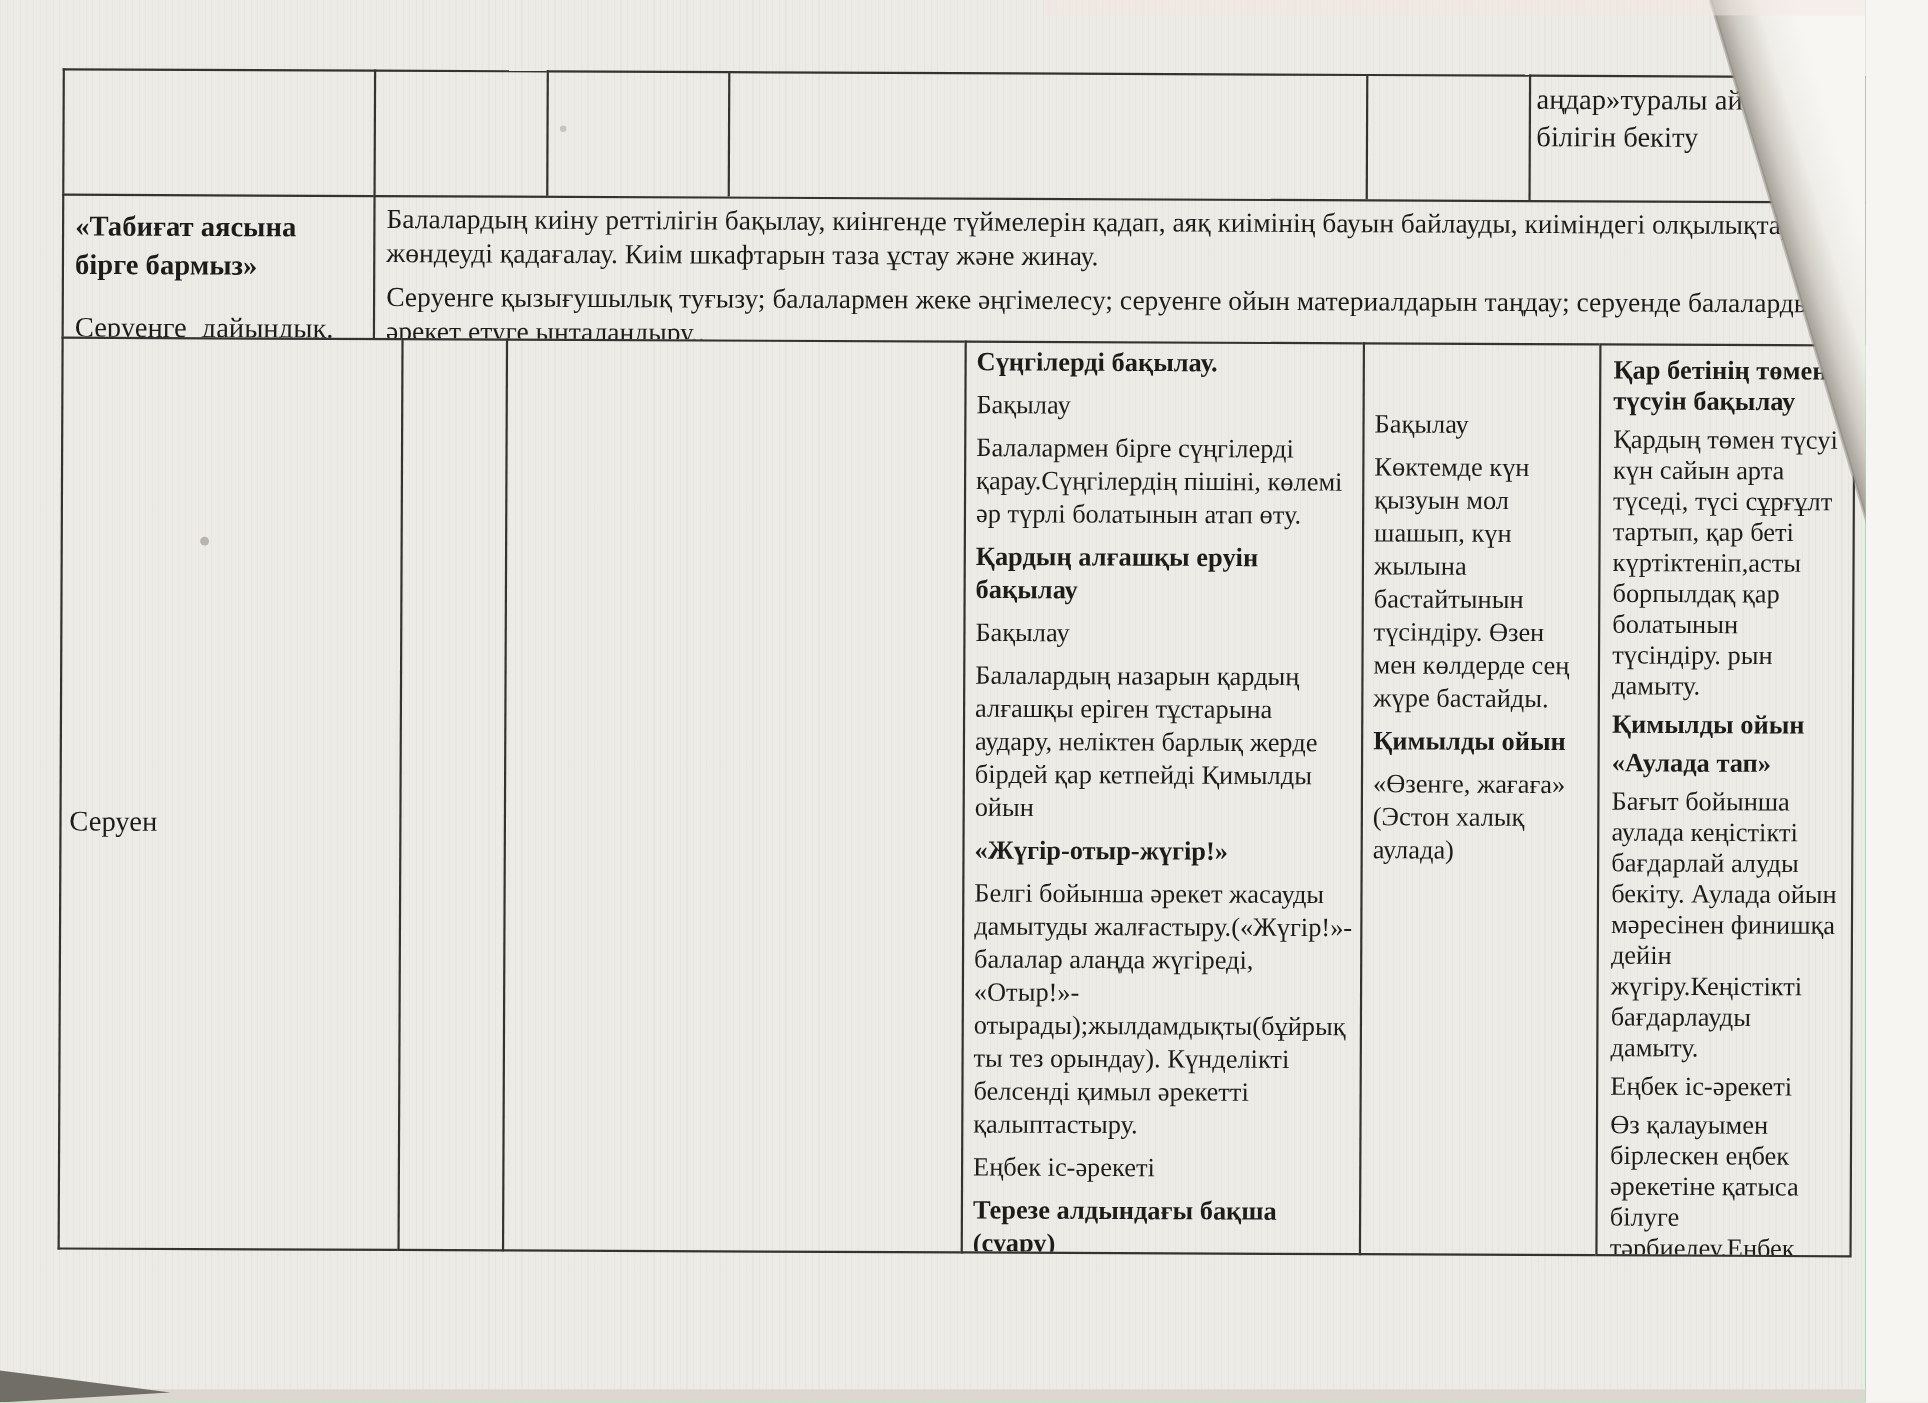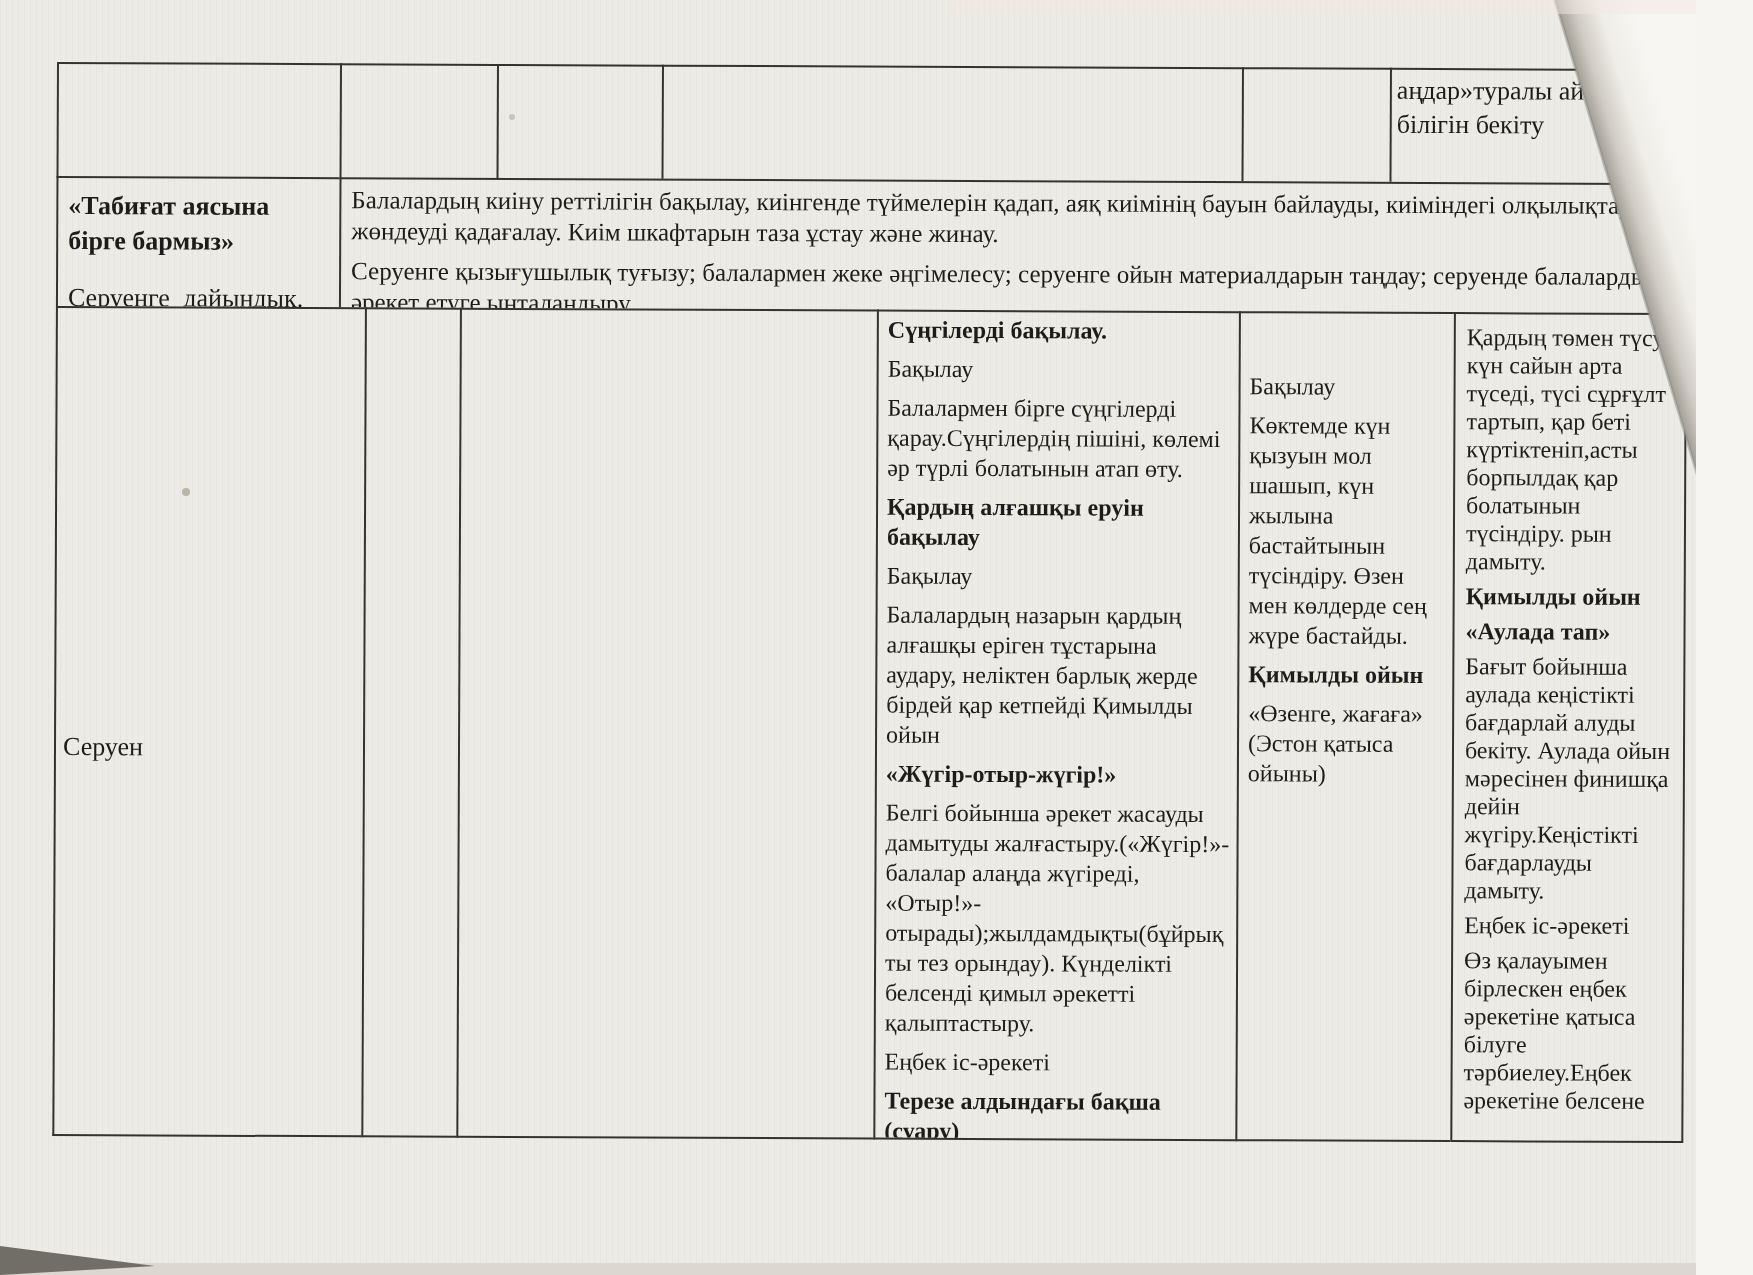--- a/index.html
+++ b/index.html
@@ -117,23 +117,24 @@
           <p class="para">Балалардың назарын қардың алғашқы еріген тұстарына аудару, неліктен барлық жерде бірдей қар кетпейді Қимылды ойын</p>
           <p class="para bold">«Жүгір-отыр-жүгір!»</p>
           <p class="para">Белгі бойынша әрекет жасауды дамытуды жалғастыру.(«Жүгір!»-балалар алаңда жүгіреді, «Отыр!»-отырады);жылдамдықты(бұйрық ты тез орындау). Күнделікті белсенді қимыл әрекетті қалыптастыру.</p>
           <p class="para">Еңбек іс-әрекеті</p>
           <p class="para bold">Терезе алдындағы бақша (суару)</p>
         </div>
       <div class="cell r3c5 col-blocks">
           <p class="para">Бақылау</p>
           <p class="para">Көктемде күн қызуын мол шашып, күн жылына бастайтынын түсіндіру. Өзен мен көлдерде сең жүре бастайды.</p>
           <p class="para bold">Қимылды ойын</p>
-          <p class="para">«Өзенге, жағаға» (Эстон қатыса ойыны)</p>
+          <p class="para">«Өзенге, жағаға» (Эстон халық аулада)</p>
         </div>
       <div class="cell r3c6 col-blocks last">
+          <p class="para bold">Қар бетінің төмен түсуін бақылау</p>
           <p class="para">Қардың төмен түсуі күн сайын арта түседі, түсі сұрғұлт тартып, қар беті күртіктеніп,асты борпылдақ қар болатынын түсіндіру. рын дамыту.</p>
           <p class="para bold">Қимылды ойын</p>
           <p class="para bold">«Аулада тап»</p>
           <p class="para">Бағыт бойынша аулада кеңістікті бағдарлай алуды бекіту. Аулада ойын мәресінен финишқа дейін жүгіру.Кеңістікті бағдарлауды дамыту.</p>
           <p class="para">Еңбек іс-әрекеті</p>
           <p class="para">Өз қалауымен бірлескен еңбек әрекетіне қатыса білуге тәрбиелеу.Еңбек әрекетіне белсене</p>
         </div>
     </div>
 
   </div>

